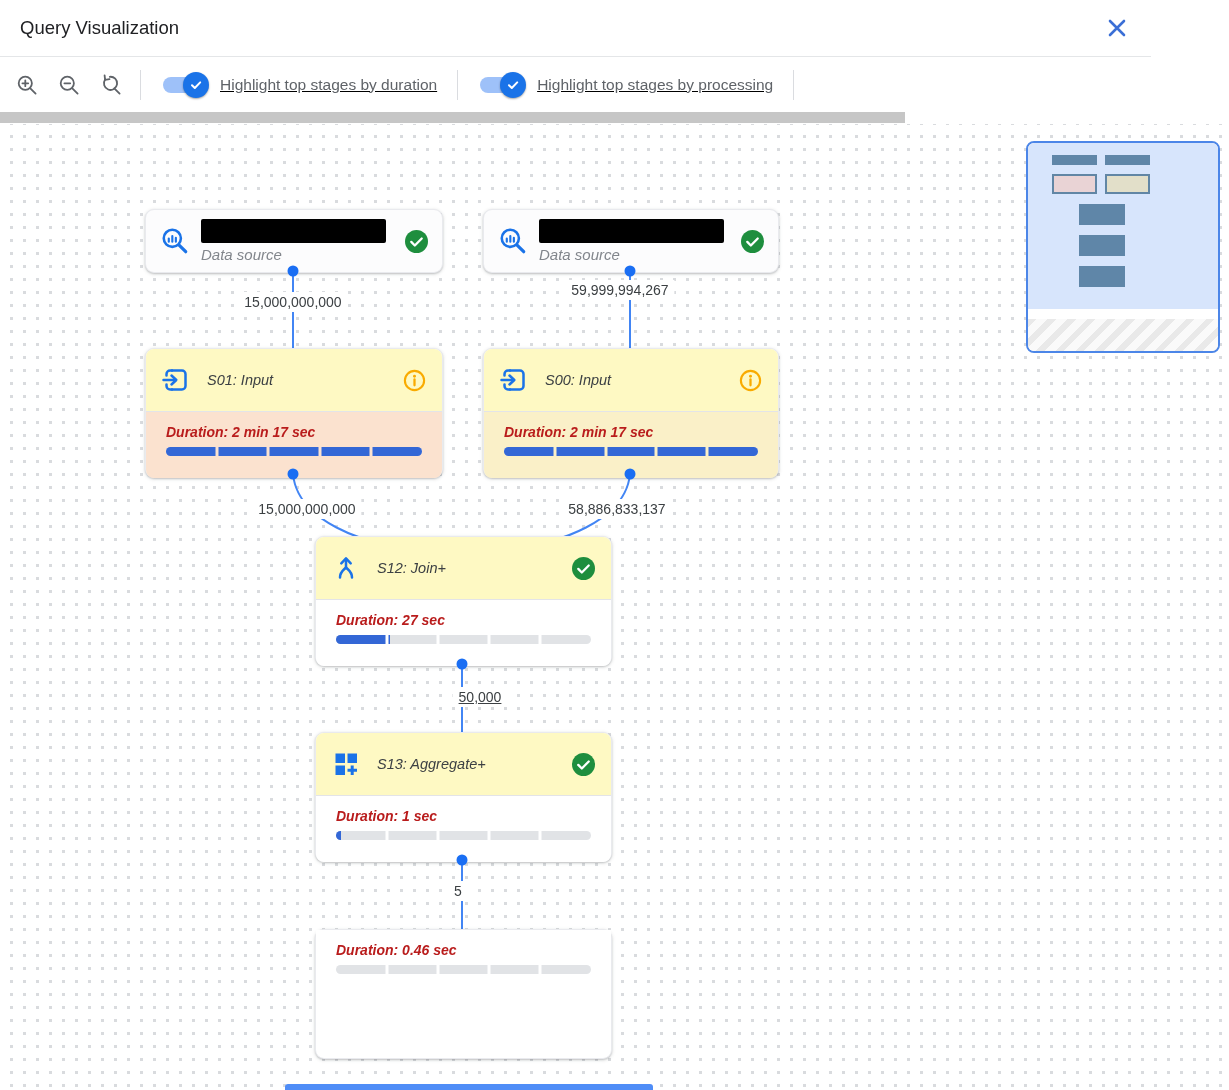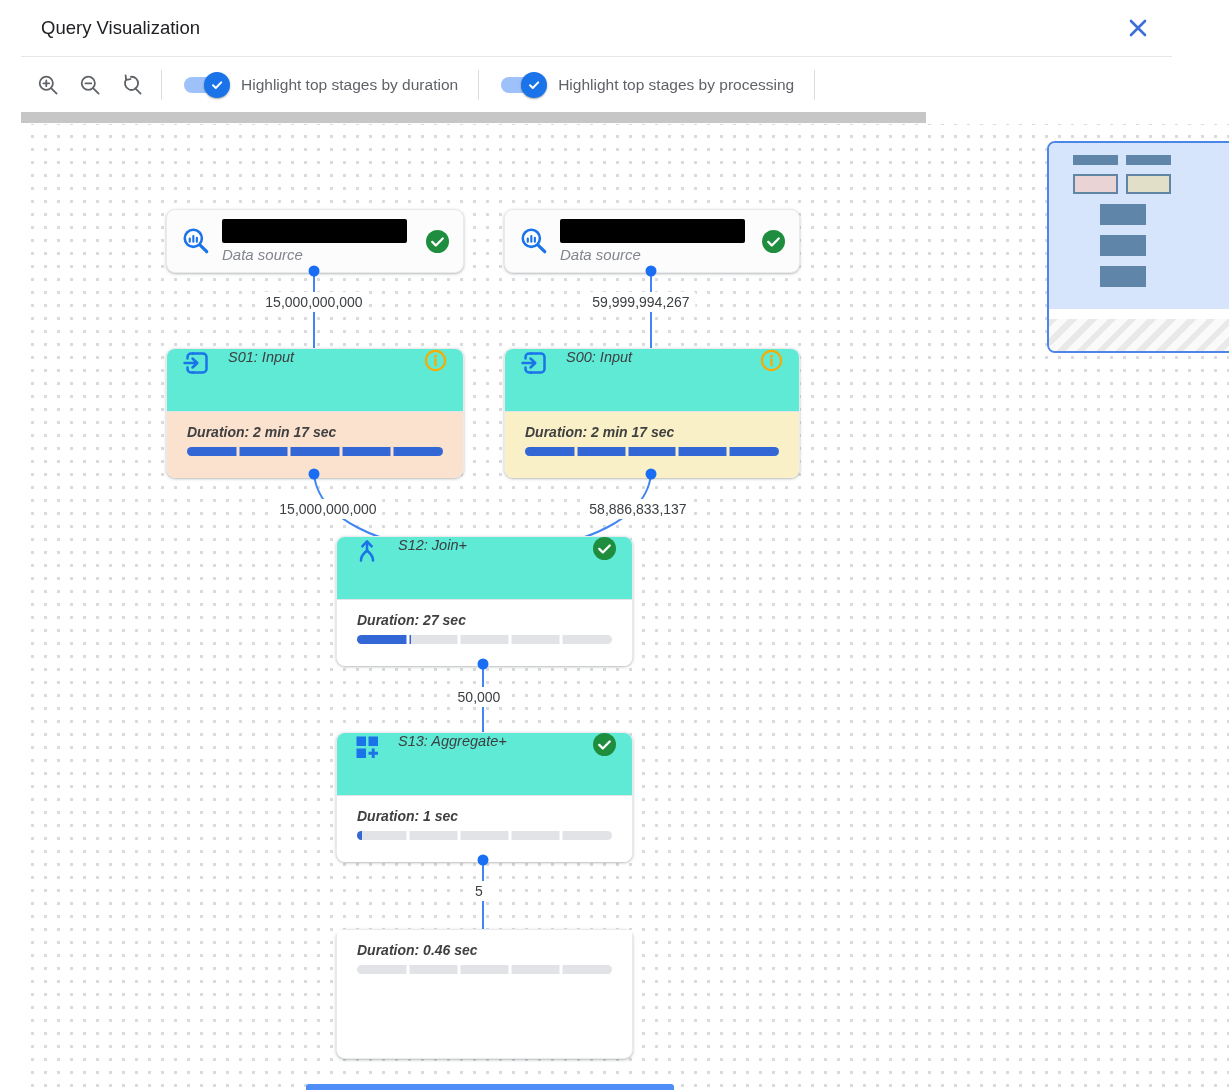--- a/index.html
+++ b/index.html
@@ -1,33 +1,33 @@
 <!DOCTYPE html>
 <html><head>
 <meta charset="utf-8">
 <style>
   html,body{margin:0;padding:0;}
   body{
     width:1229px;height:1090px;overflow:hidden;background:#fff;
     font-family:"Liberation Sans", sans-serif;
     -webkit-font-smoothing:antialiased;
   }
-  .app{position:relative;width:1151px;height:1090px;background:#fff;margin-left:21px;}
+  .app{position:relative;width:1151px;height:1090px;background:#fff;}
 
   
   .dialog-header{
     height:57px;display:flex;align-items:center;
     padding:0 18px 0 20px;border-bottom:1px solid #e4e6e8;box-sizing:border-box;
   }
   .dialog-title{font-size:18.5px;font-weight:400;color:#202124;flex:1;margin:0;}
   .close-btn{background:none;border:none;cursor:pointer;padding:4px;line-height:0;}
 
   
   .toolbar{
-    height:55px;display:flex;align-items:center;box-sizing:border-box;
+    height:55px;display:flex;align-items:center;box-sizing:border-box;text-decoration:underline;
   }
   .zoom-controls{display:flex;align-items:center;gap:16px;padding:0 16px 0 14px;}
   .icon-btn{background:none;border:none;padding:2px;cursor:pointer;line-height:0;}
   .v-divider{width:1px;height:30px;background:#dadce0;}
   .toggle-group{display:flex;align-items:center;padding:0 20px;}
   .toggle{position:relative;width:46px;height:26px;flex:0 0 auto;cursor:pointer;}
   .toggle .track{position:absolute;left:2px;top:5px;width:42px;height:16px;border-radius:9px;}
   .toggle .thumb{
     position:absolute;top:0;width:26px;height:26px;border-radius:50%;
     display:flex;align-items:center;justify-content:center;
@@ -71,50 +71,50 @@
     box-sizing:border-box;cursor:pointer;font-style:italic;
   }
   .ds-node{display:flex;align-items:center;padding:0 14px;background:#fcfcfd;}
   .ds-mid{flex:1;margin-left:11px;min-width:0;}
   .redaction{height:24px;width:185px;background:#000;border-radius:2px;}
   .ds-label{margin-top:3px;font-size:15px;color:#82868c;}
   .status-wrap{flex:0 0 auto;line-height:0;}
 
   .stage-node{--body-bg:#ffffff;}
   .stage-header{
-    display:flex;align-items:flex-start;height:62px;padding:0 16px;
-    background:#5eead4;border-bottom:1px solid #e3e4e8;border-radius:8px 8px 0 0;
+    display:flex;align-items:center;height:62px;padding:0 16px;
+    background:#fef9c3;border-bottom:1px solid #e3e4e8;border-radius:8px 8px 0 0;
   }
   .stage-title{margin-left:17px;font-size:14.5px;font-weight:500;color:#3c4043;flex:1;}
   .status-icon{line-height:0;display:none;}
   .stage-body{
     height:66px;padding:12px 20px 0;box-sizing:border-box;
     background:var(--body-bg);border-radius:0 0 8px 8px;
   }
-  .stage-duration{font-size:14px;font-weight:600;color:#404040;}
+  .stage-duration{font-size:14px;font-weight:600;color:#b91c1c;}
   .bar{position:relative;margin-top:7px;height:9px;border-radius:5px;background:#e1e3e6;overflow:hidden;}
   .bar-fill{position:absolute;left:0;top:0;bottom:0;width:0;background:#3367d6;}
   .bar .gap{position:absolute;top:0;bottom:0;width:3px;background:var(--body-bg);transform:translateX(-50%);}
   .bar .g1{left:20%;} .bar .g2{left:40%;} .bar .g3{left:60%;} .bar .g4{left:80%;}
 
   
   #ds1{left:145px;top:85px;width:298px;height:64px;}
   #ds2{left:483px;top:85px;width:296px;height:64px;}
   #s01{left:145px;top:224px;width:298px;height:130px;}
   #s00{left:483px;top:224px;width:296px;height:130px;}
   #s12{left:315px;top:412px;width:297px;height:130px;}
   #s13{left:315px;top:608px;width:297px;height:130px;}
   #s14{left:315px;top:805px;width:297px;height:130px;}
 
   
   #el0{left:293px;top:168px;}
-  #el1{left:620px;top:168px;}
+  #el1{left:620px;top:156px;}
   #el2{left:307px;top:375px;}
   #el3{left:617px;top:375px;}
-  #el4{left:458px;top:563px;}
+  #el4{left:480px;top:563px;text-decoration:underline;}
   #el5{left:458px;top:757px;}
 
   
   .minimap{
     position:absolute;z-index:5;left:1026px;top:17px;width:194px;height:212px;
     background:#fff;border:2px solid #4c86e8;border-radius:8px;box-sizing:border-box;overflow:hidden;
   }
   .mm-view{position:absolute;left:0;top:0;right:0;height:166px;background:#d7e5fc;}
   .mm-hatch{
     position:absolute;left:0;right:0;top:176px;bottom:0;

